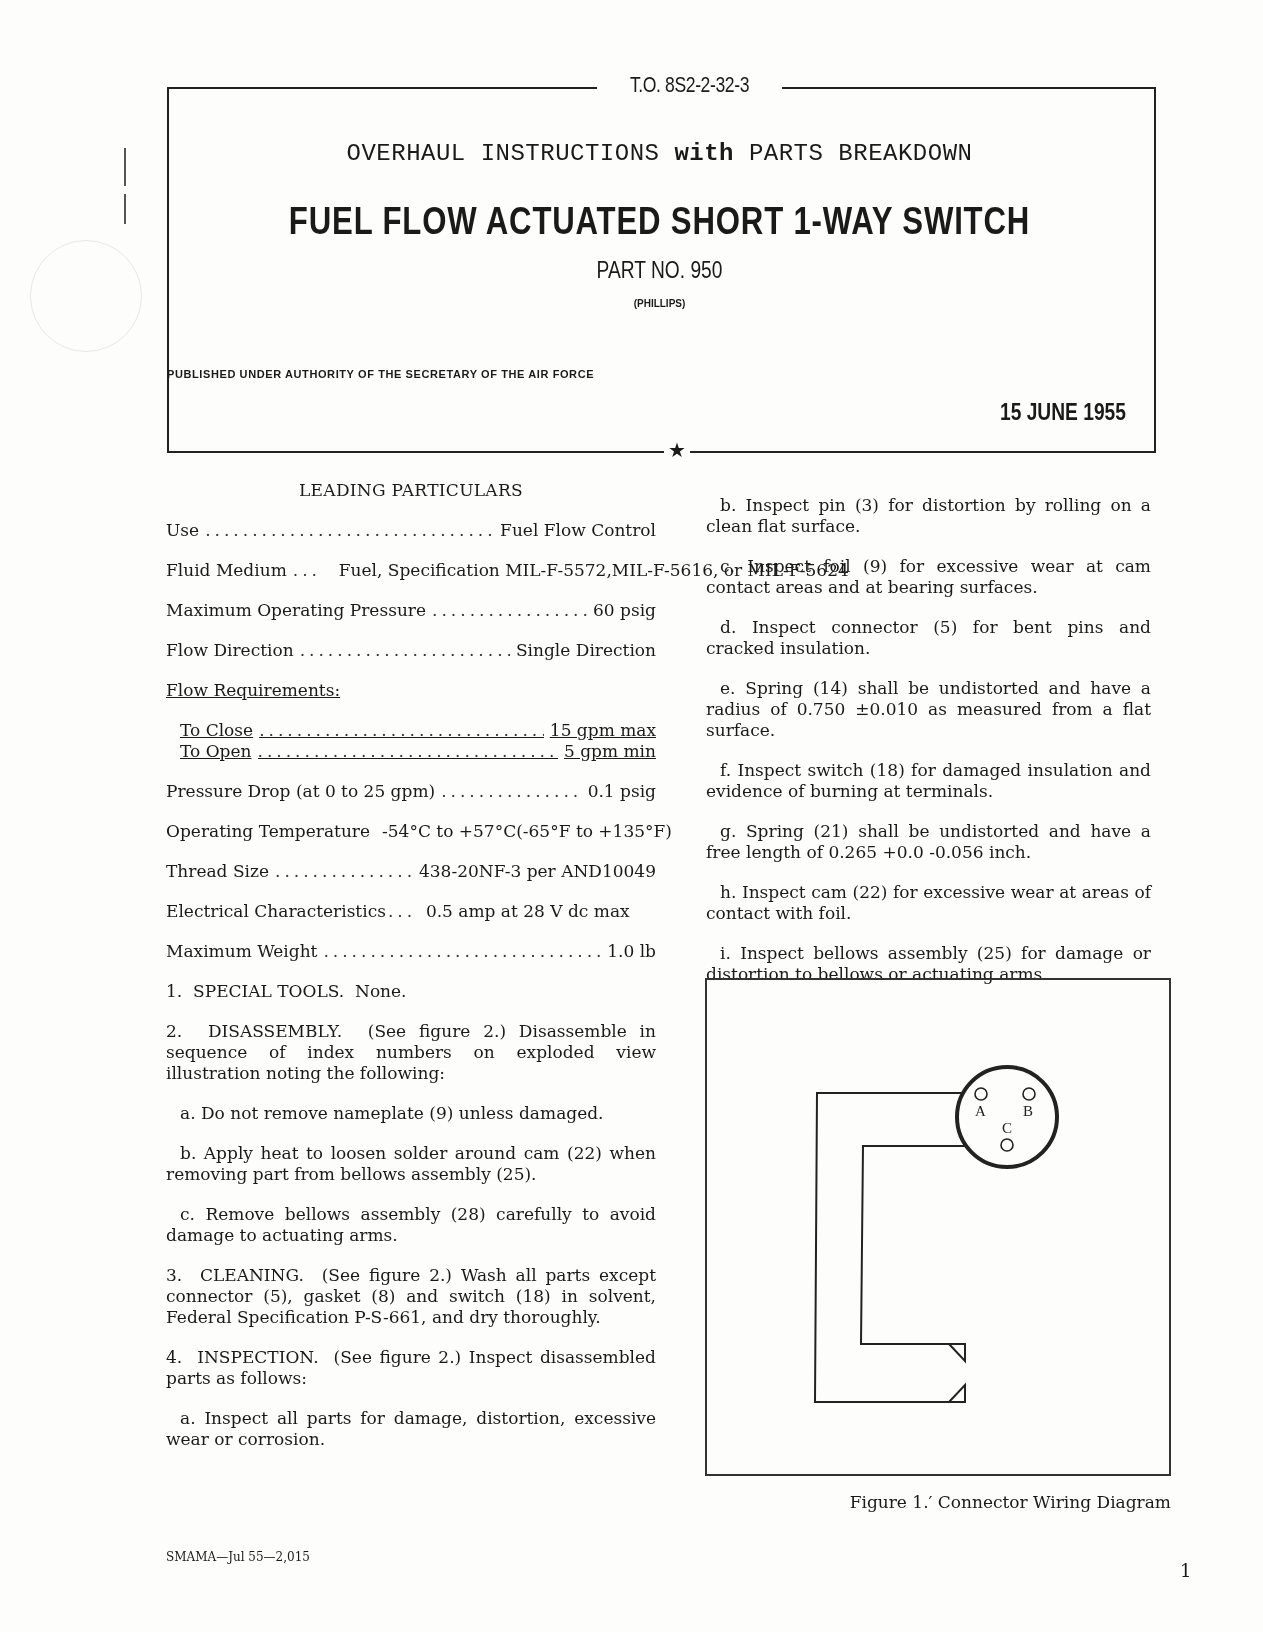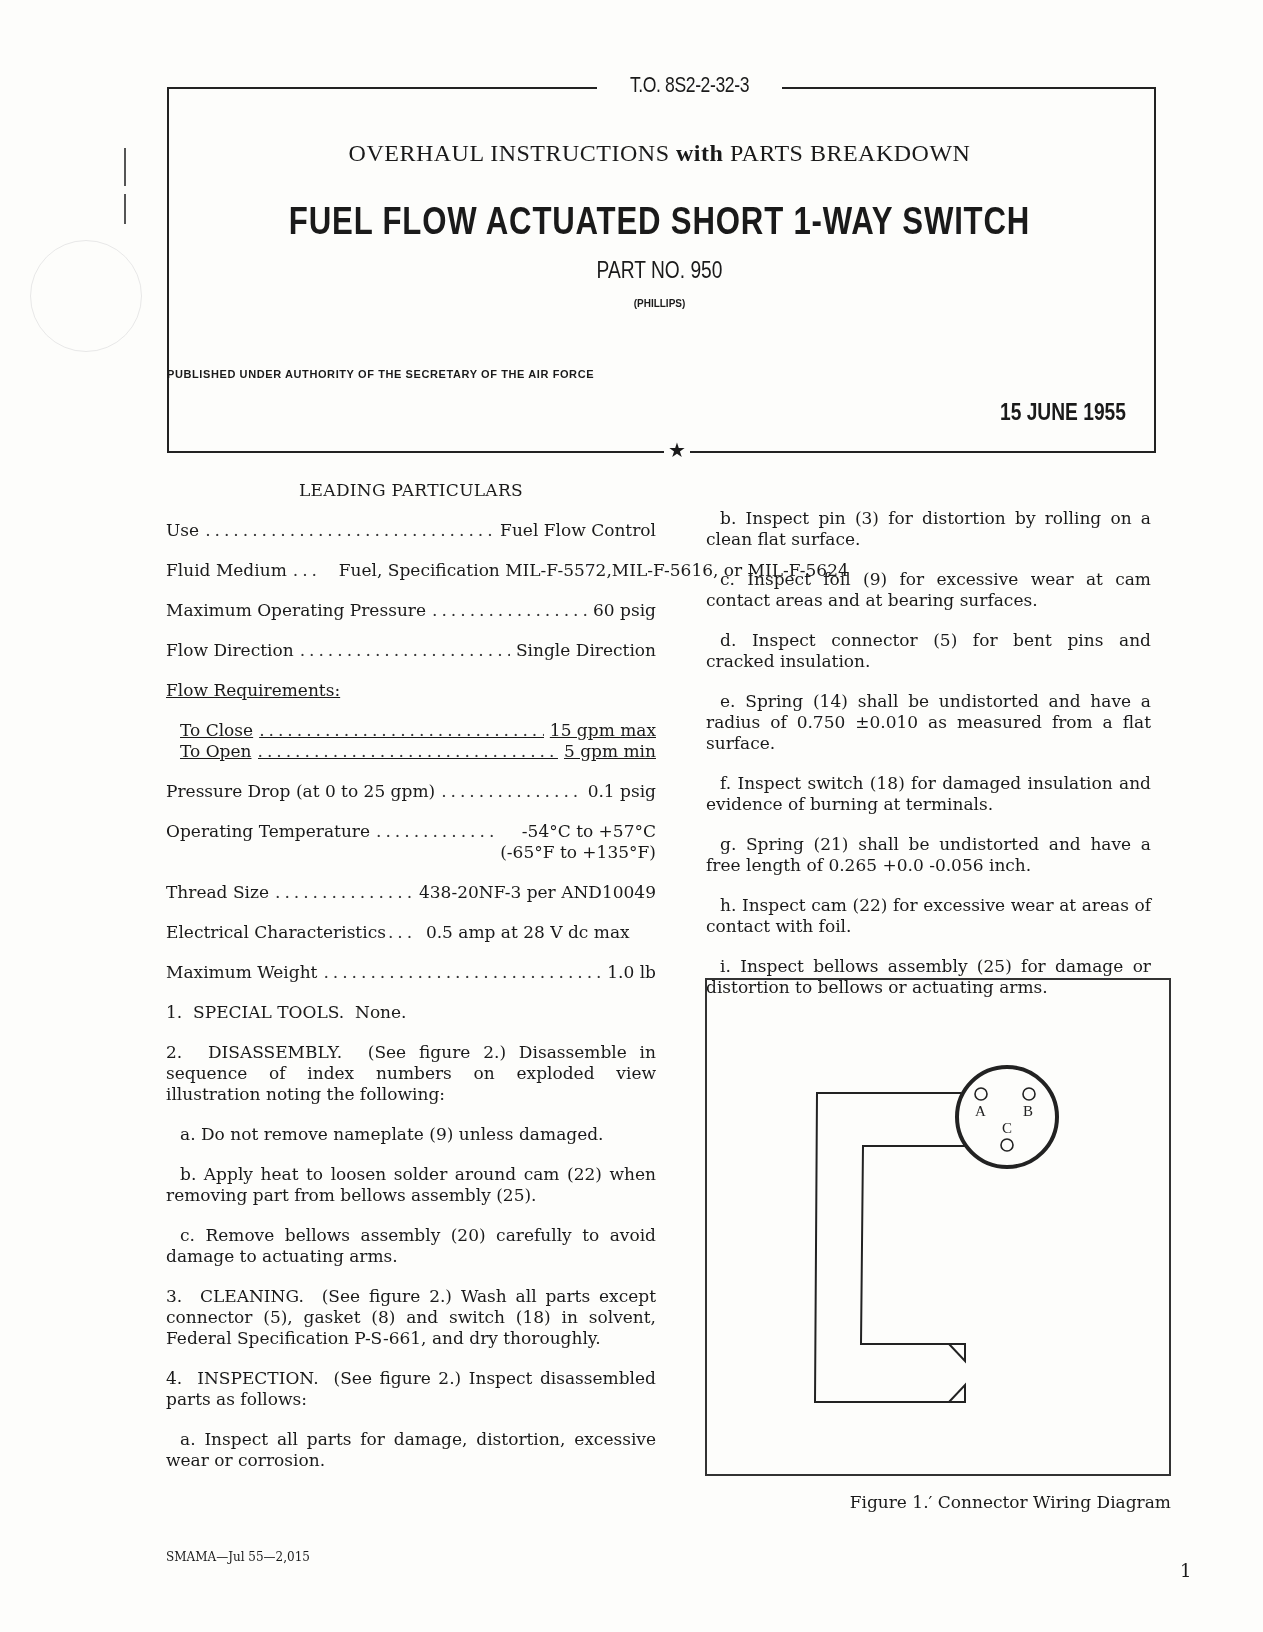--- a/index.html
+++ b/index.html
@@ -20,21 +20,21 @@
   }
   .top-rule-left { position: absolute; left: 167px; top: 87px; width: 430px; height: 2px; background: #222; }
   .top-rule-right { position: absolute; left: 782px; top: 87px; width: 372px; height: 2px; background: #222; }
   .to-number {
     position: absolute; left: 597px; top: 72px; width: 185px; text-align: center;
     font-family: "Liberation Sans", sans-serif; font-size: 22px; letter-spacing: -0.5px;
     transform: scaleX(0.8); transform-origin: center;
   }
   .subtitle {
     position: absolute; left: 167px; width: 985px; top: 140px; text-align: center;
-    font-family: Liberation Serif, serif; font-size: 24px; letter-spacing: 0.5px;
+    font-family: Liberation Mono, monospace; font-size: 24px; letter-spacing: 0.5px;
   }
   .subtitle .with { font-weight: bold; }
   .main-title {
     position: absolute; left: 167px; width: 985px; top: 200px; text-align: center;
     font-family: "Liberation Sans", sans-serif; font-weight: bold; font-size: 38px;
     transform: scaleX(0.82); transform-origin: center; letter-spacing: 1px;
   }
   .part-no {
     position: absolute; left: 167px; width: 985px; top: 256px; text-align: center;
     font-family: "Liberation Sans", sans-serif; font-size: 24px;
@@ -54,21 +54,21 @@
     transform: scaleX(0.8); transform-origin: left;
   }
   .star-divider {
     position: absolute; left: 664px; top: 440px; font-size: 20px; line-height: 20px;
     background: #fdfdfb; padding: 0 4px; font-family: "DejaVu Sans", sans-serif;
   }
 
   
   .col { position: absolute; font-size: 17px; line-height: 21px; }
   .col-left { left: 166px; top: 480px; width: 490px; }
-  .col-right { left: 706px; top: 508px; width: 490px; }
+  .col-right { left: 706px; top: 495px; width: 490px; }
 
   .lp-heading { text-align: center; margin-bottom: 19px; letter-spacing: 0.3px; }
   .lp-row { display: flex; margin-bottom: 19px; white-space: nowrap; }
   .lp-row .value { text-align: right; }
   .lp-sub { padding-left: 14px; margin-bottom: 0; }
   .lp-group { margin-bottom: 19px; text-decoration: underline; }
   .lp-group .lp-row { margin-bottom: 0; }
   .dots { flex: 1; overflow: hidden; margin: 0 6px; letter-spacing: 4px; color: #333; }
 
   .para { margin: 0 0 19px 0; text-align: justify; }
@@ -159,21 +159,21 @@
 
   <div class="lp-row">
     <span>Pressure Drop (at 0 to 25 gpm)</span>
     <span class="dots">......................................</span>
     <span class="value">0.1 psig</span>
   </div>
 
   <div class="lp-row" style="align-items:flex-start;">
     <span>Operating Temperature</span>
     <span class="dots">......................................</span>
-    <span class="value" style="display:flex;flex-direction:column;align-items:flex-end;">
+    <span class="value" style="display:flex;align-items:flex-end;">
       <span>-54°C to +57°C</span>
       <span>(-65°F to +135°F)</span>
     </span>
   </div>
 
   <div class="lp-row">
     <span>Thread Size</span>
     <span class="dots">......................................</span>
     <span class="value">438-20NF-3 per AND10049</span>
   </div>
@@ -196,21 +196,21 @@
     <span>None.</span>
   </p>
 
   <p class="para">
     <span>2.</span>&nbsp;
     <span>DISASSEMBLY.</span>&nbsp;
     <span>(See figure 2.) Disassemble in sequence of index numbers on exploded view illustration noting the following:</span>
   </p>
   <p class="sub-para">a.  Do not remove nameplate (9) unless damaged.</p>
   <p class="sub-para">b.  Apply heat to loosen solder around cam (22) when removing part from bellows assembly (25).</p>
-  <p class="sub-para">c.  Remove bellows assembly (20) carefully to avoid damage to actuating arms.</p>
+  <p class="sub-para">c.  Remove bellows assembly (28) carefully to avoid damage to actuating arms.</p>
 
   <p class="para">
     <span>3.</span>&nbsp;
     <span>CLEANING.</span>&nbsp;
     <span>(See figure 2.) Wash all parts except connector (5), gasket (8) and switch (18) in solvent, Federal Specification P-S-661, and dry thoroughly.</span>
   </p>
 
   <p class="para">
     <span>4.</span>&nbsp;
     <span>INSPECTION.</span>&nbsp;

